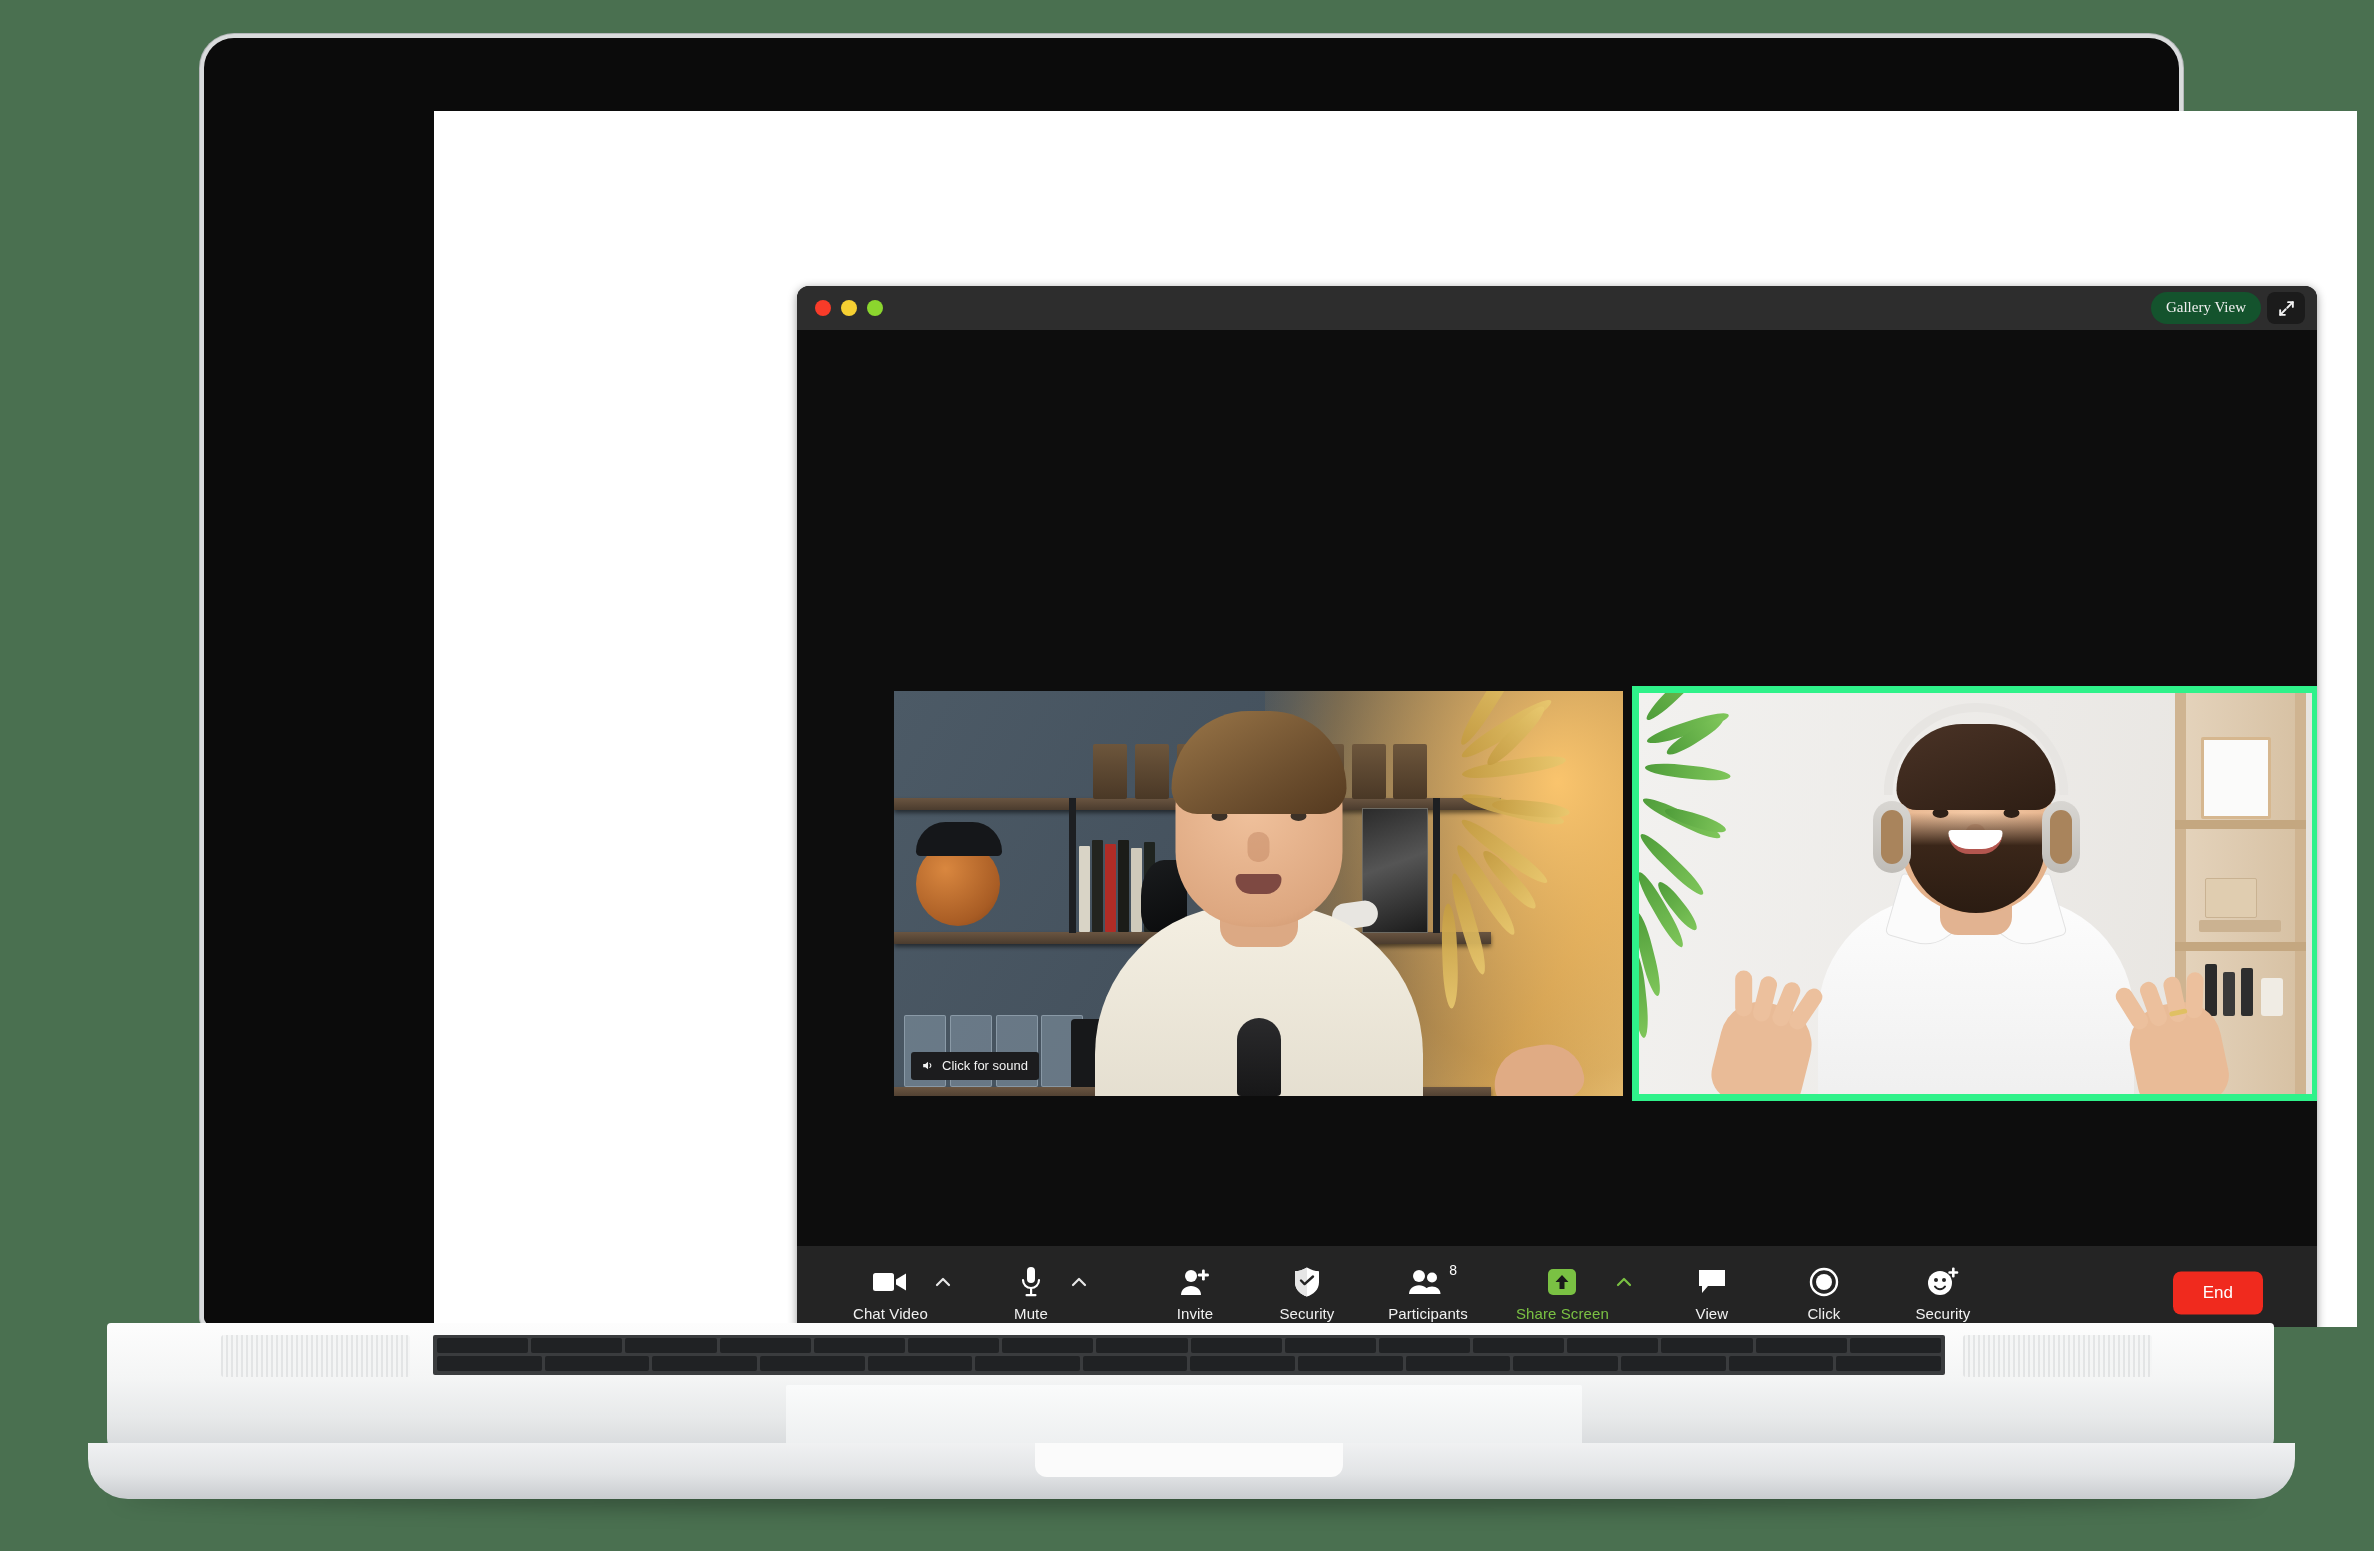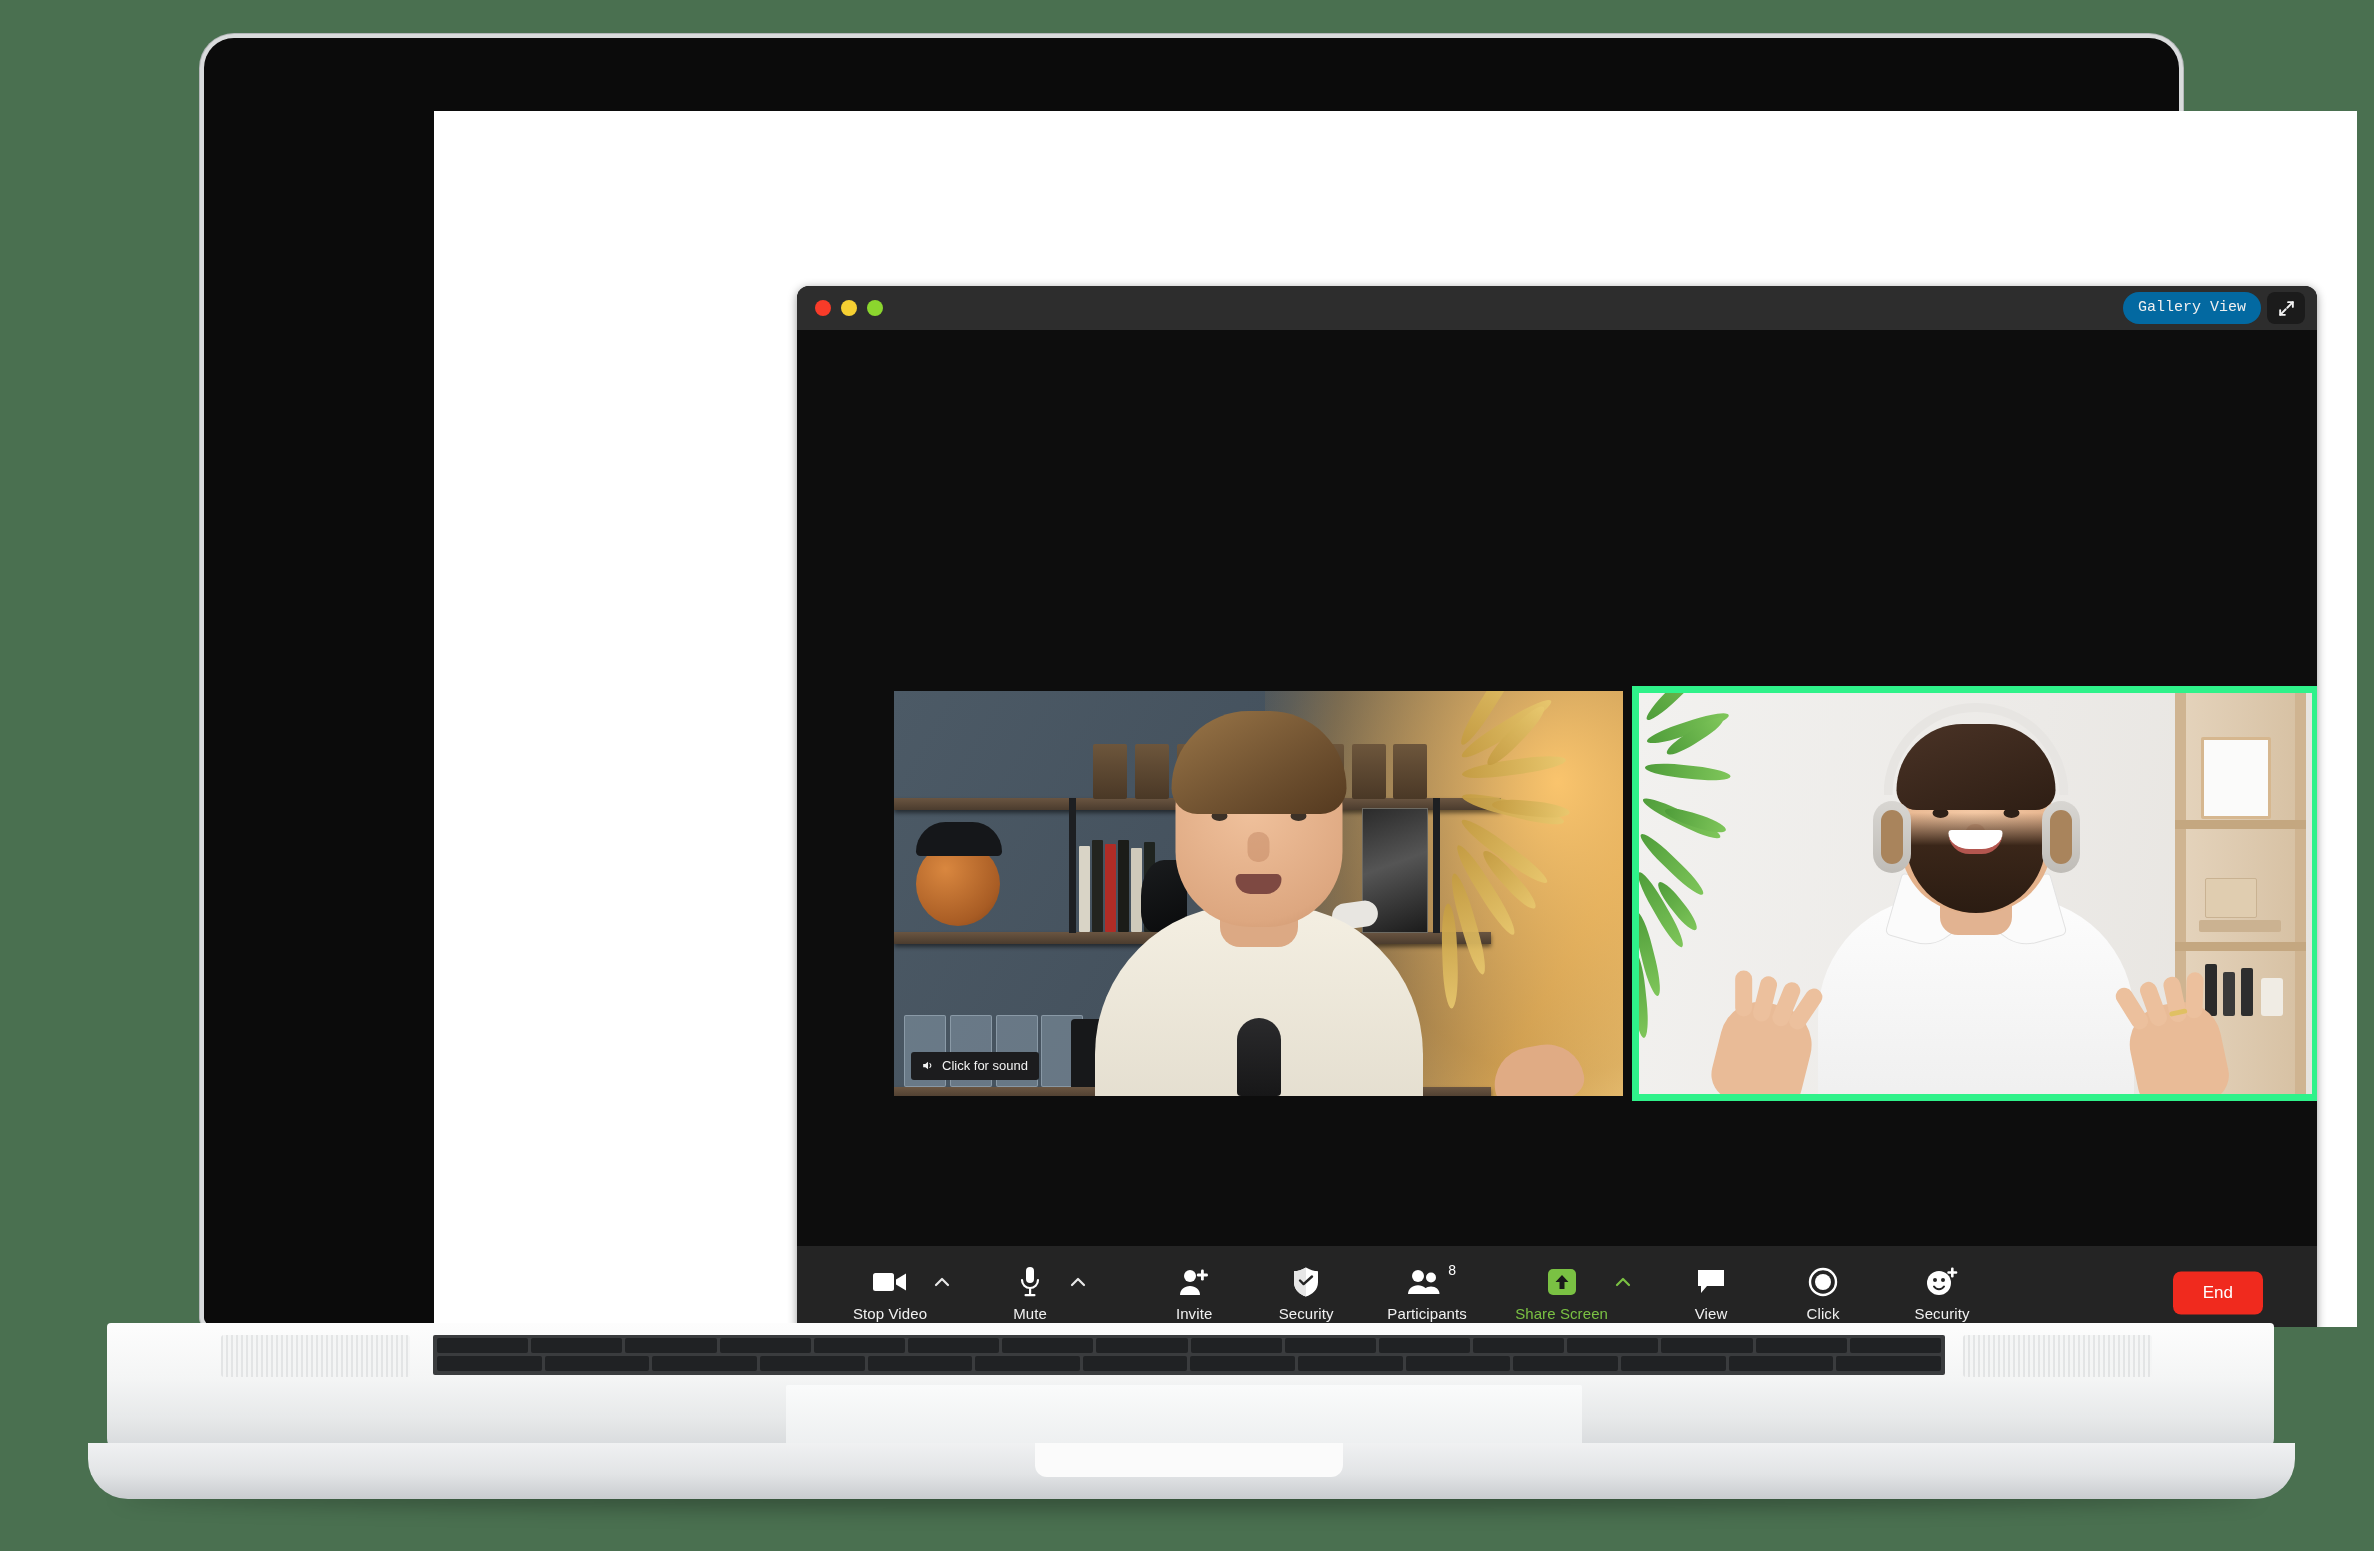--- a/index.html
+++ b/index.html
@@ -119,25 +119,25 @@
   .tl-green { background: #8bd62e; }
   #zoom-title {
     width: 100%; text-align: center;
     color: #e7e7e7; font-size: 17px; letter-spacing: 0.2px;
   }
   #titlebar-right {
     position: absolute; right: 12px; top: 0; height: 44px;
     display: flex; align-items: center; gap: 6px;
   }
   #gallery-view-button {
-    background: #0369a1; color: #f0f0f0;
+    background: #14532d; color: #f0f0f0;
     font-size: 15px; padding: 7px 15px 8px;
     border-radius: 16px; white-space: nowrap;
     cursor: pointer; border: none;
-    font-family: Liberation Mono, monospace;
+    font-family: Liberation Serif, serif;
   }
   #fullscreen-button {
     width: 38px; height: 32px; background: #1b1b1b;
     border-radius: 8px; display: flex; align-items: center;
     justify-content: center; cursor: pointer;
   }
 
   
   #video-stage {
     position: relative;
@@ -555,21 +555,21 @@
 
           <div id="toolbar-left-group">
 
             <div class="tb-item">
               <span class="tb-icon">
                 <svg width="34" height="24" viewBox="0 0 34 24" fill="#ffffff">
                   <rect x="0" y="3" width="21" height="18" rx="2.5"></rect>
                   <path d="M23 9.5L33 3.5v17l-10-6z"></path>
                 </svg>
               </span>
-              <span class="tb-label">Stop Video</span>
+              <span class="tb-label">Chat Video</span>
             </div>
             <div class="tb-caret">
               <svg width="16" height="10" viewBox="0 0 16 10" fill="none" stroke="#e8e8e8" stroke-width="2.2" stroke-linecap="round" stroke-linejoin="round">
                   <path d="M2 8l6-6 6 6"></path>
                 </svg>
             </div>
 
             <span class="sp gap-md"></span>
 
             <div class="tb-item">

